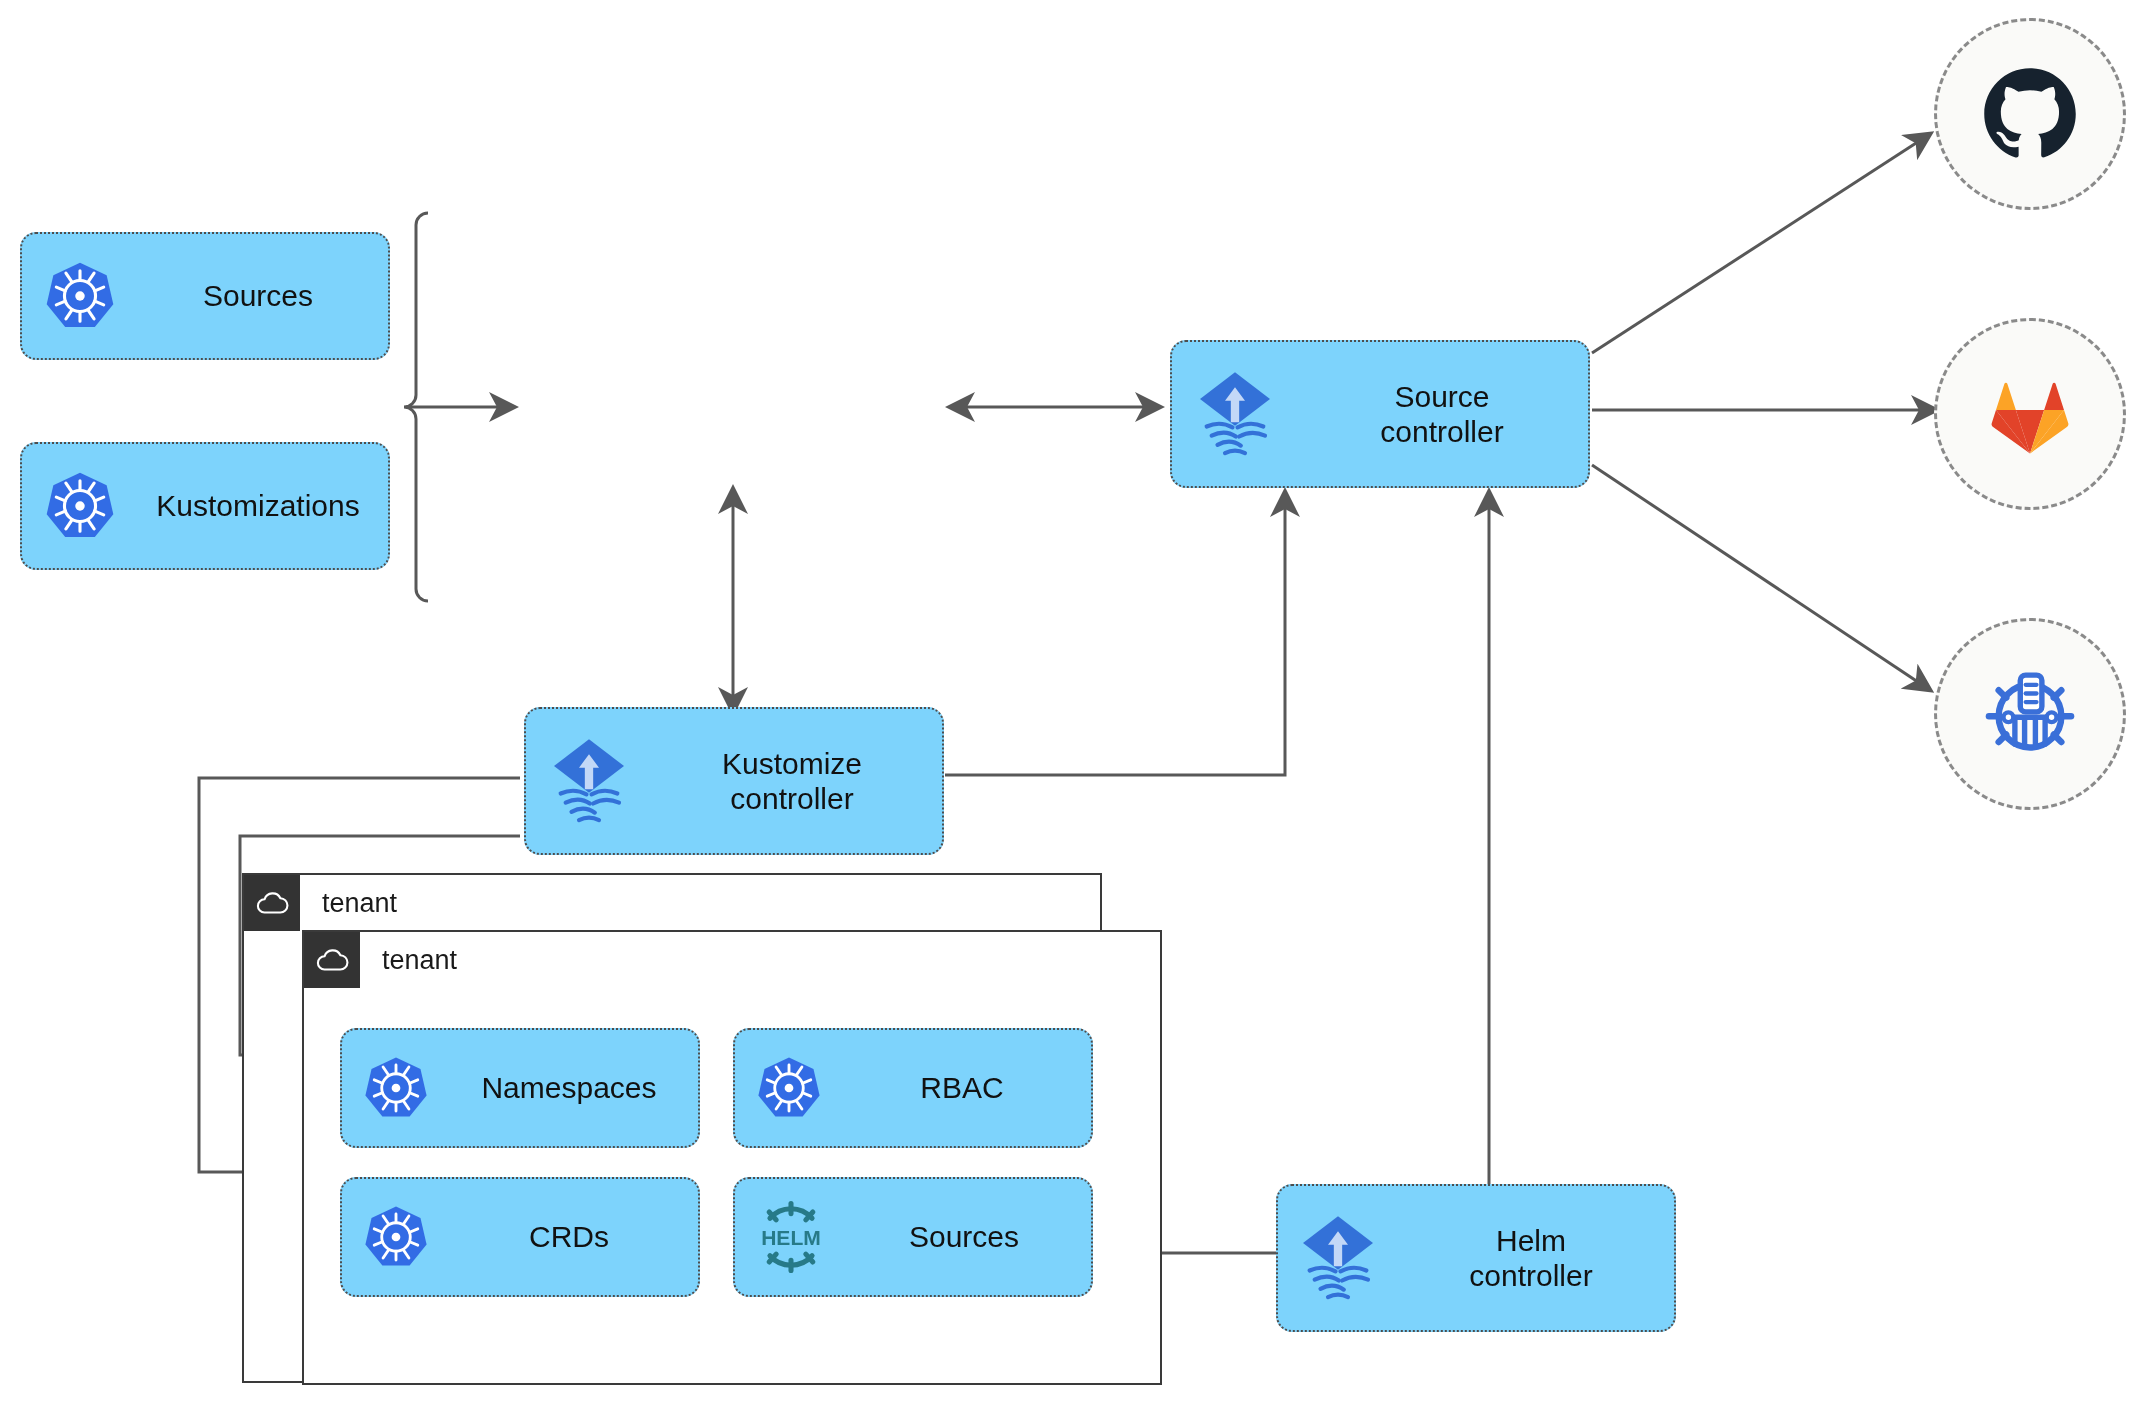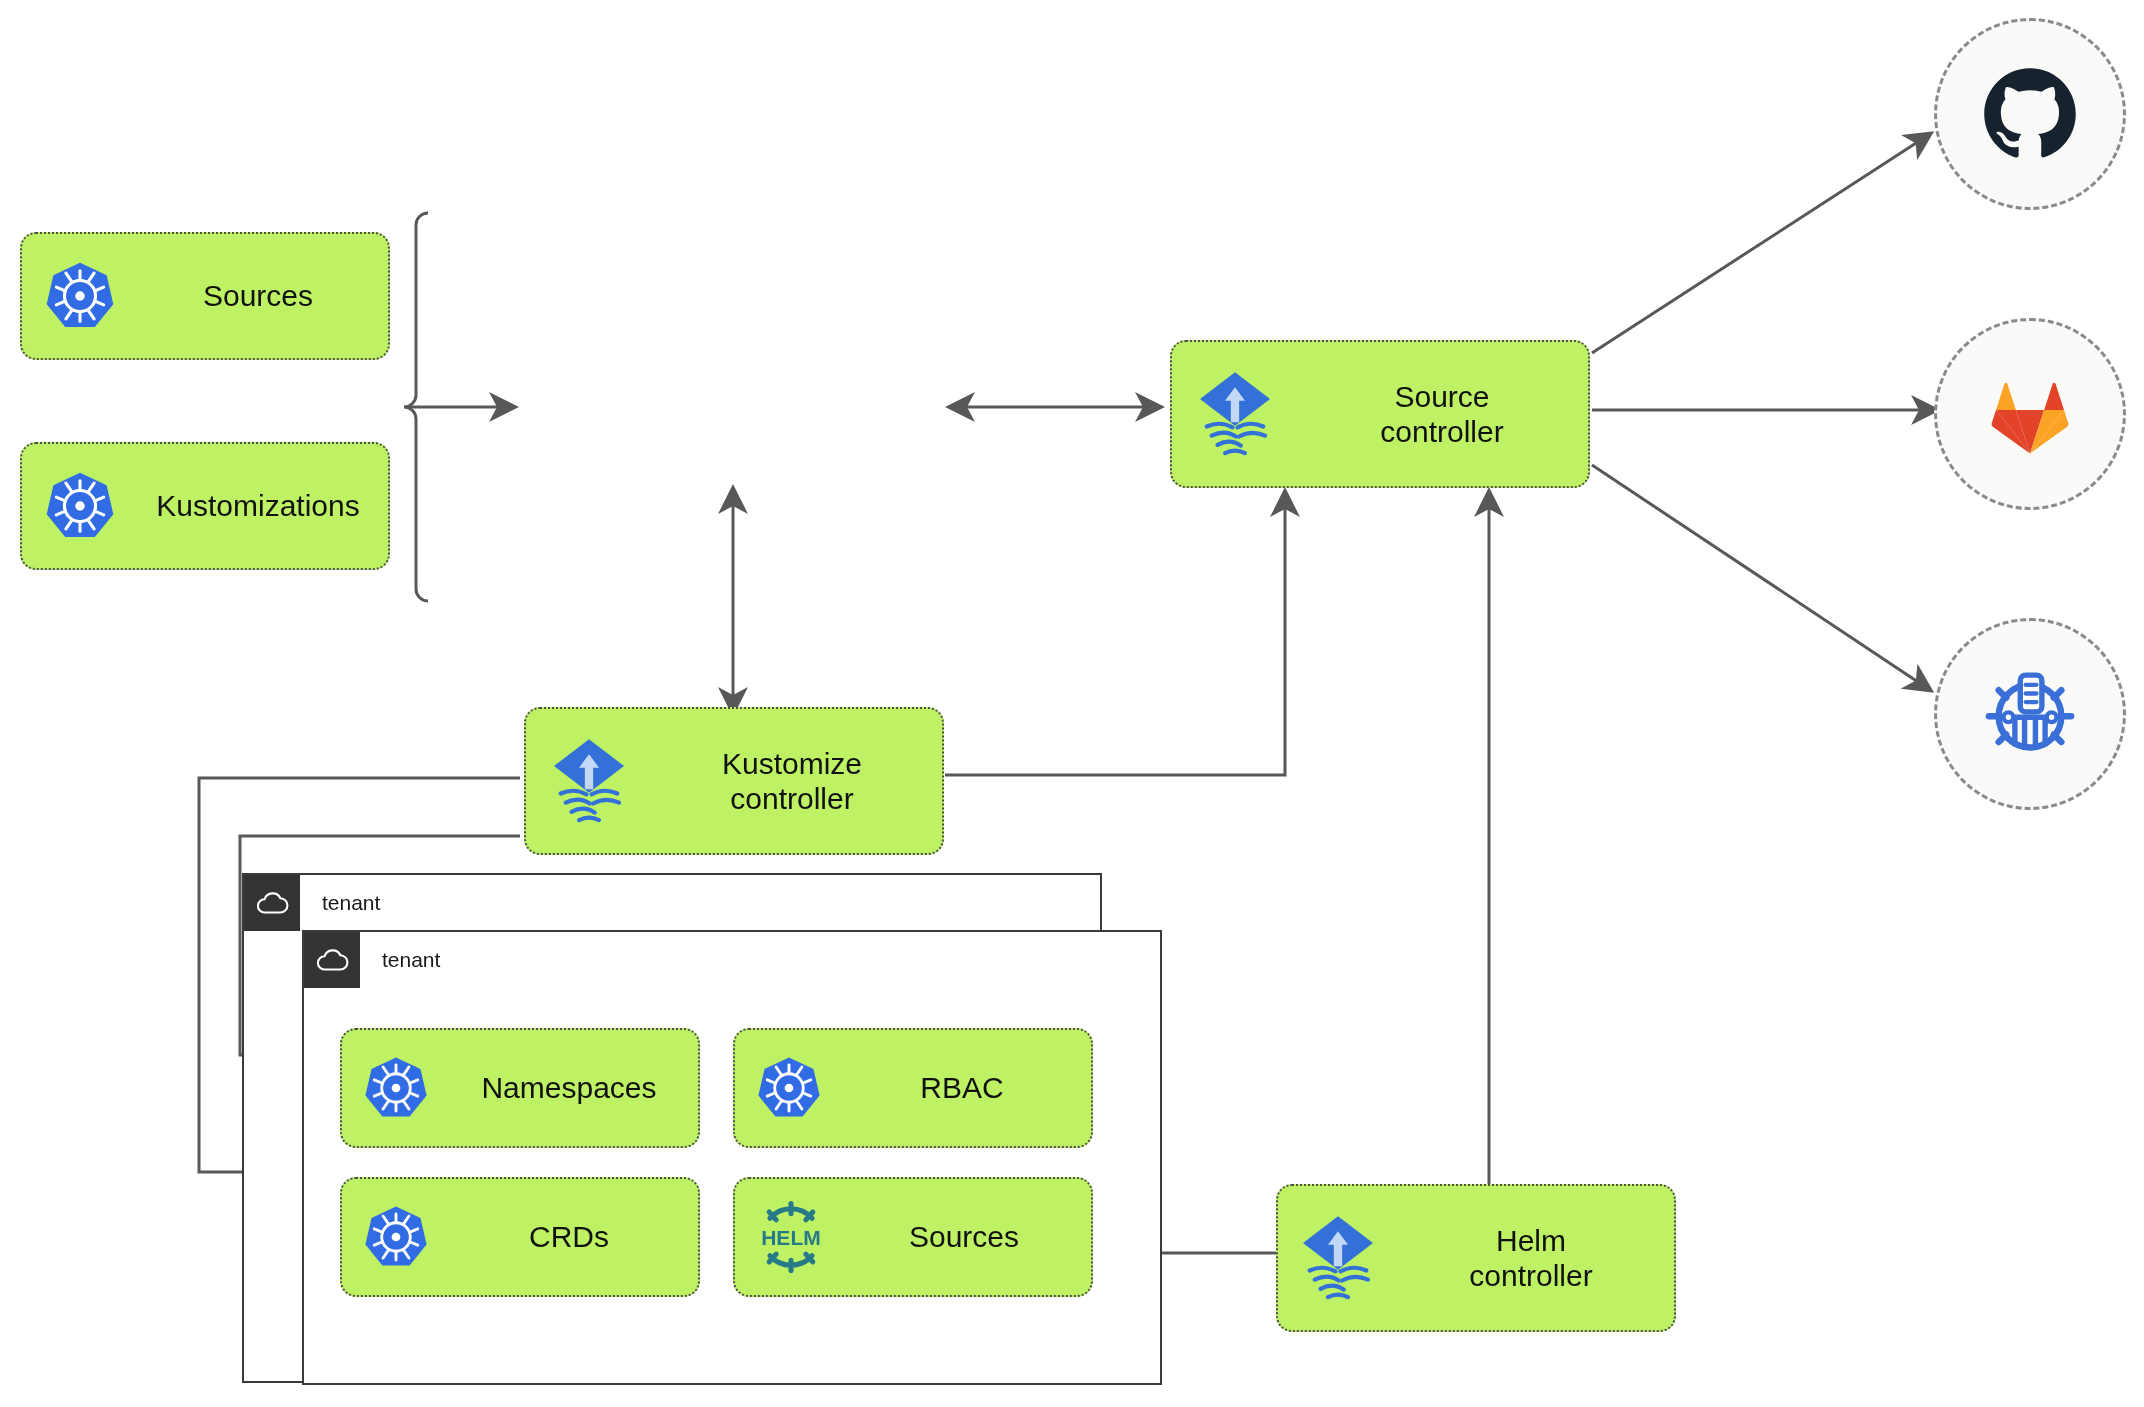--- a/index.html
+++ b/index.html
@@ -25,21 +25,21 @@
     left: 0;
     top: 0;
     width: 2144px;
     height: 1407px;
   }
   .node {
     position: absolute;
     box-sizing: border-box;
     display: flex;
     align-items: center;
-    background: #bef264;
+    background: #7dd3fc;
     border: 2px dotted #4d4d4d;
     border-radius: 16px;
   }
   .node .ico {
     flex: 0 0 auto;
     display: flex;
     align-items: center;
     justify-content: center;
   }
   .node .lbl {
@@ -78,21 +78,21 @@
   .tenant-badge {
     width: 56px;
     height: 56px;
     background: #333333;
     display: flex;
     align-items: center;
     justify-content: center;
     flex: 0 0 auto;
   }
   .tenant-name {
-    font-size: 21px;
+    font-size: 27px;
     color: #1a1a1a;
     padding-left: 22px;
     white-space: nowrap;
   }
 </style>
 </head>
 <body>
 
 <div id="stage">
 

